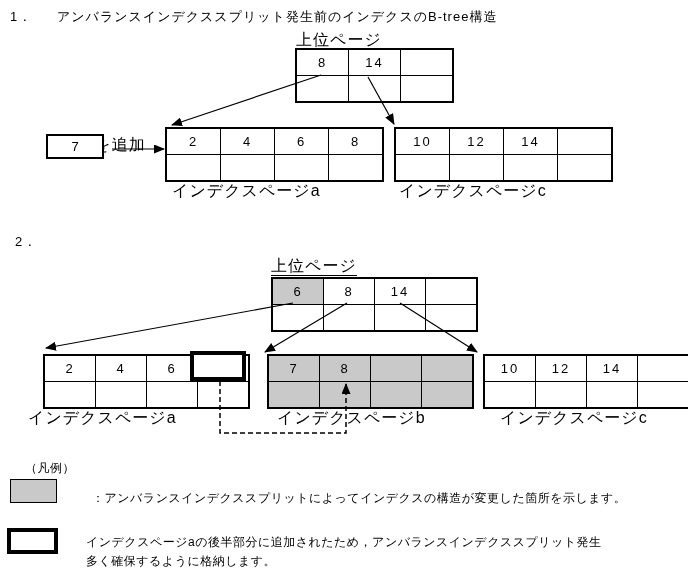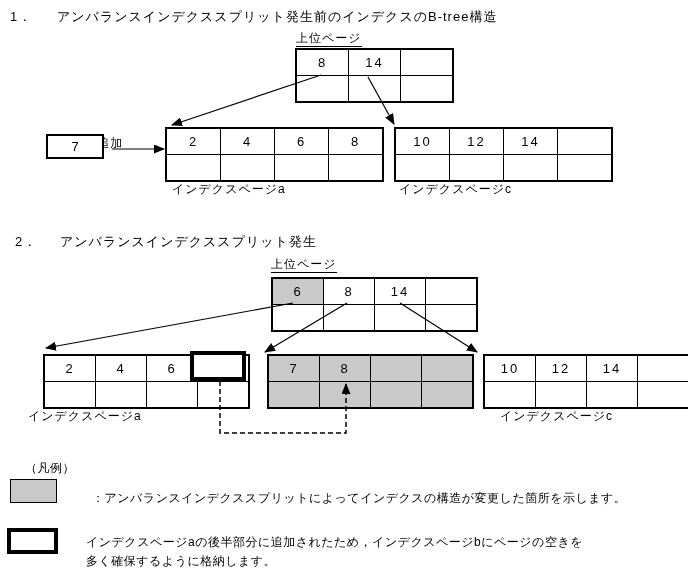--- a/index.html
+++ b/index.html
@@ -3,21 +3,21 @@
 <meta charset="utf-8">
 <style>
   html,body{margin:0;padding:0;background:#fff;}
   #stage{
     position:relative;width:688px;height:588px;background:#ffffff;
     font-family:"Liberation Sans","DejaVu Sans",sans-serif;color:#000;overflow:hidden;
   }
   .abs{position:absolute;}
   .hd{display:flex;font-size:13px;letter-spacing:1px;white-space:nowrap;}
   .hd .num{display:inline-block;width:47px;}
-  .lbl{font-size:12px;letter-spacing:1px;white-space:nowrap;}
+  .lbl{font-size:16px;letter-spacing:1px;white-space:nowrap;}
   .ulbl{border-bottom:1px solid #000;padding-bottom:1px;}
   table.btbl{border-collapse:collapse;border:2px solid #000;background:#fff;position:absolute;table-layout:fixed;}
   table.btbl td{border:1px solid #000;height:25px;padding:0;text-align:center;
     font-size:13px;letter-spacing:2px;overflow:hidden;}
   .w51 td{width:51px;min-width:51px;}
   .w53 td{width:53px;min-width:53px;}
   .w50 td{width:50px;min-width:50px;}
   td.gray{background:#c9c9c9;}
   table.grayall td{background:#c9c9c9;}
   .keybox{border:2px solid #000;width:58px;height:25px;box-sizing:border-box;
@@ -94,21 +94,20 @@
       <td></td>
       <td></td>
       <td></td>
     </tr>
   </tbody>
     </table>
   <div class="abs lbl" style="left:399px;top:181px;">インデクスページc</div>
 
   <div class="abs hd" style="left:15px;top:233px;">
     <span class="num" style="width:45px;">2．</span>
-    <span>アンバランスインデクススプリット発生</span>
   </div>
 
   <div class="abs lbl" style="left:271px;top:256px;">
     <span class="ulbl">上位ページ</span>
   </div>
   <table class="btbl w50" style="left:271px;top:277px;">
     <tbody>
         <tr>
       <td class="gray">6</td>
       <td>8</td>
@@ -152,20 +151,21 @@
       <td></td>
     </tr>
     <tr>
       <td></td>
       <td></td>
       <td></td>
       <td></td>
     </tr>
   </tbody>
     </table>
+  <div class="abs lbl" style="left:277px;top:408px;">インデクスページb</div>
 
   <table class="btbl w50" style="left:483px;top:354px;">
     <tbody>
         <tr>
       <td>10</td>
       <td>12</td>
       <td>14</td>
       <td></td>
     </tr>
     <tr>
@@ -176,21 +176,21 @@
     </tr>
   </tbody>
     </table>
   <div class="abs lbl" style="left:500px;top:408px;">インデクスページc</div>
 
   <div class="abs legend-text" style="left:25px;top:459px;text-align:center;">（凡例）</div>
   <div class="abs legend-swatch-gray" style="left:10px;top:479px;"></div>
   <div class="abs legend-text" style="left:92px;top:489px;">：アンバランスインデクススプリットによってインデクスの構造が変更した箇所を示します。</div>
   <div class="abs legend-swatch-thick" style="left:7px;top:528px;"></div>
   <div class="abs legend-text" style="left:75px;top:533px;">
-    <div class="indent">インデクスページaの後半部分に追加されたため，インデクスページbにページの空きを</div>
+    <div class="indent">インデクスページaの後半部分に追加されたため，アンバランスインデクススプリット発生</div>
     <div class="indent">多く確保するように格納します。</div>
   </div>
 
   <svg id="overlay" xmlns="http://www.w3.org/2000/svg">
     <defs>
       <marker id="ah" markerWidth="11" markerHeight="9" refX="10" refY="4.5" orient="auto" markerUnits="userSpaceOnUse">
         <path d="M0,0 L11,4.5 L0,9 z" fill="#000"></path>
       </marker>
     </defs>
 

